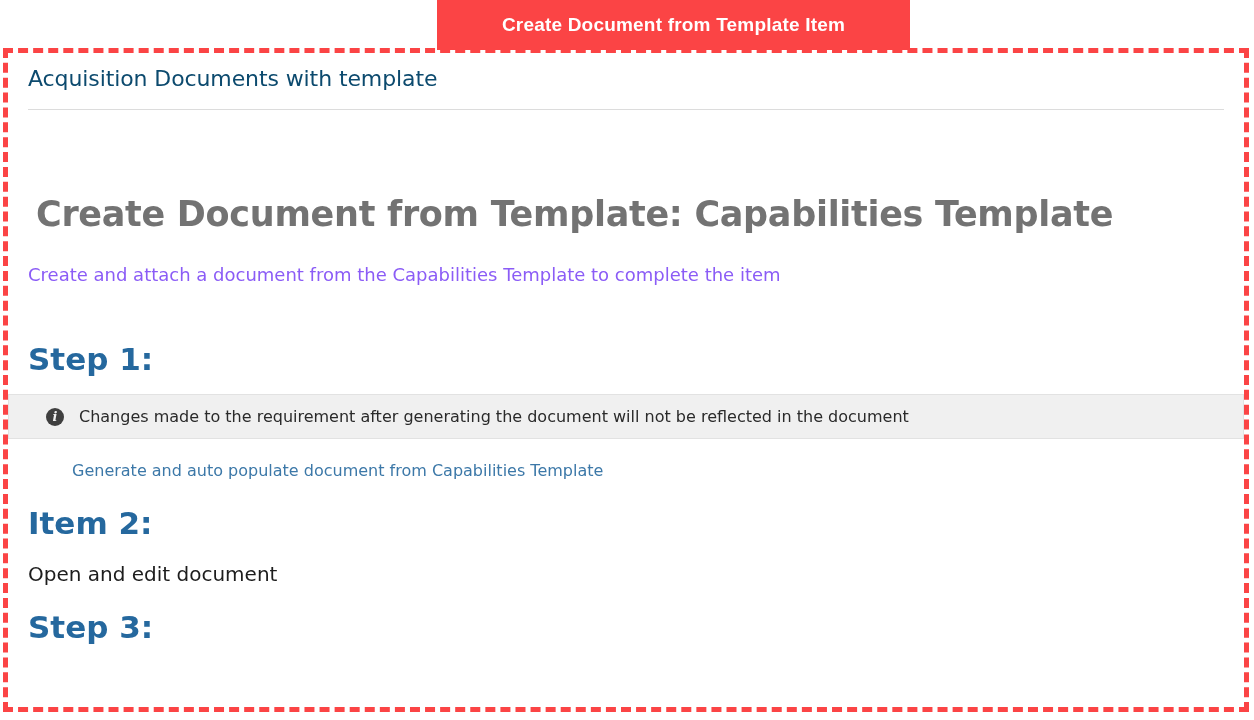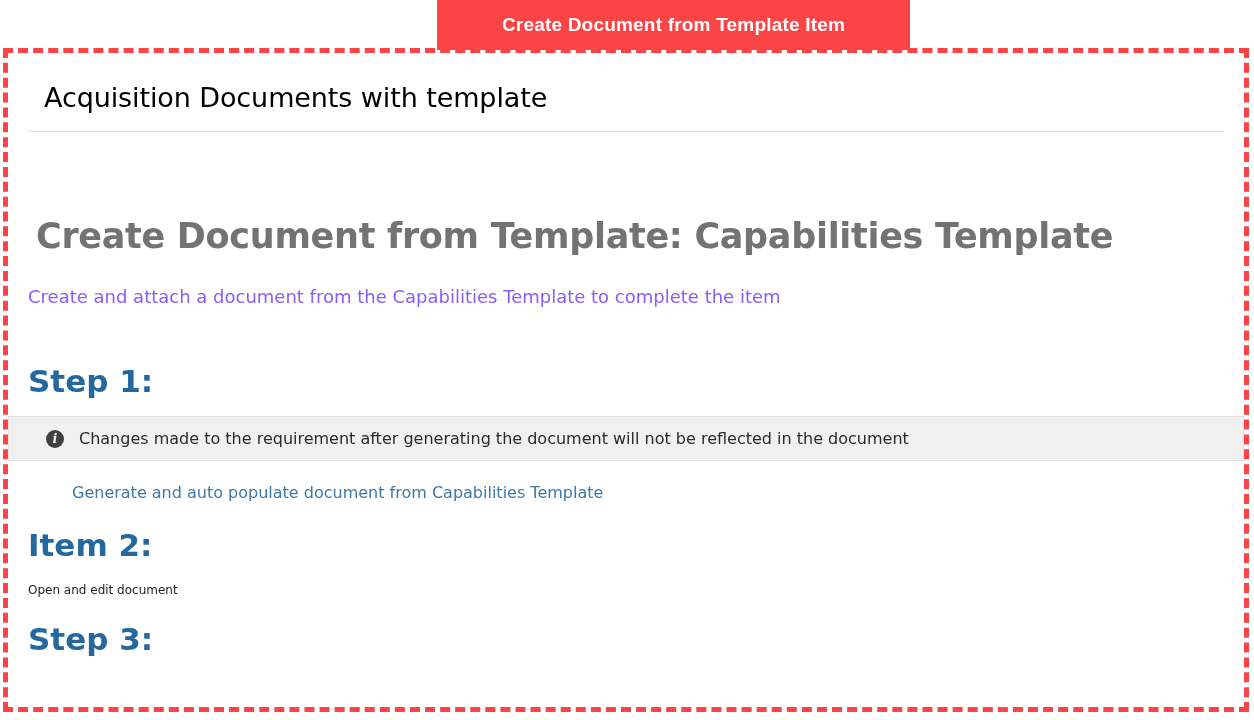--- a/index.html
+++ b/index.html
@@ -64,24 +64,24 @@
 
   .page-inner {
     position: relative;
     padding: 0 20px;
     box-sizing: border-box;
     width: 100%;
   }
 
   .page-title {
     font-family: "DejaVu Sans", sans-serif;
-    font-size: 27px;
+    font-size: 22px;
     font-weight: normal;
-    color: #000000;
-    margin: 16px;
+    color: #0c4a6e;
+    margin: 0;
     padding-top: 13px;
     letter-spacing: -0.1px;
     line-height: 1.2;
   }
 
   .title-rule {
     border: 0;
     border-top: 1px solid #dcdcdc;
     margin: 17px 0 0 0;
     width: 100%;
@@ -167,21 +167,21 @@
     color: #3c78a8;
     text-decoration: none;
     margin-top: 22px;
     cursor: pointer;
     line-height: 1.3;
     margin-left: 44px;
   }
 
   .body-text {
     font-family: "DejaVu Sans", sans-serif;
-    font-size: 12px;
+    font-size: 20px;
     color: #1d1d1d;
     margin: 0;
     padding-top: 21px;
     line-height: 1.3;
   }
 </style>
 </head>
 <body>
 
 <div class="banner">

